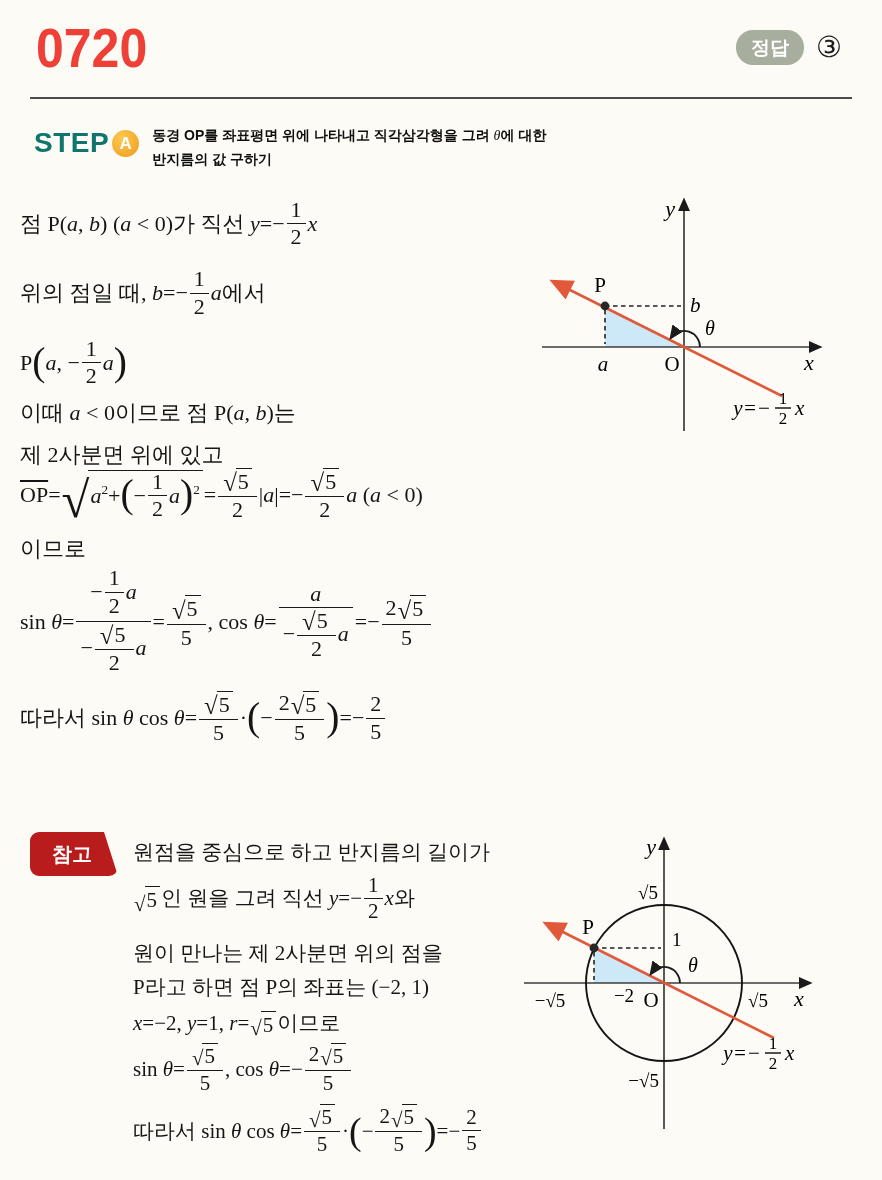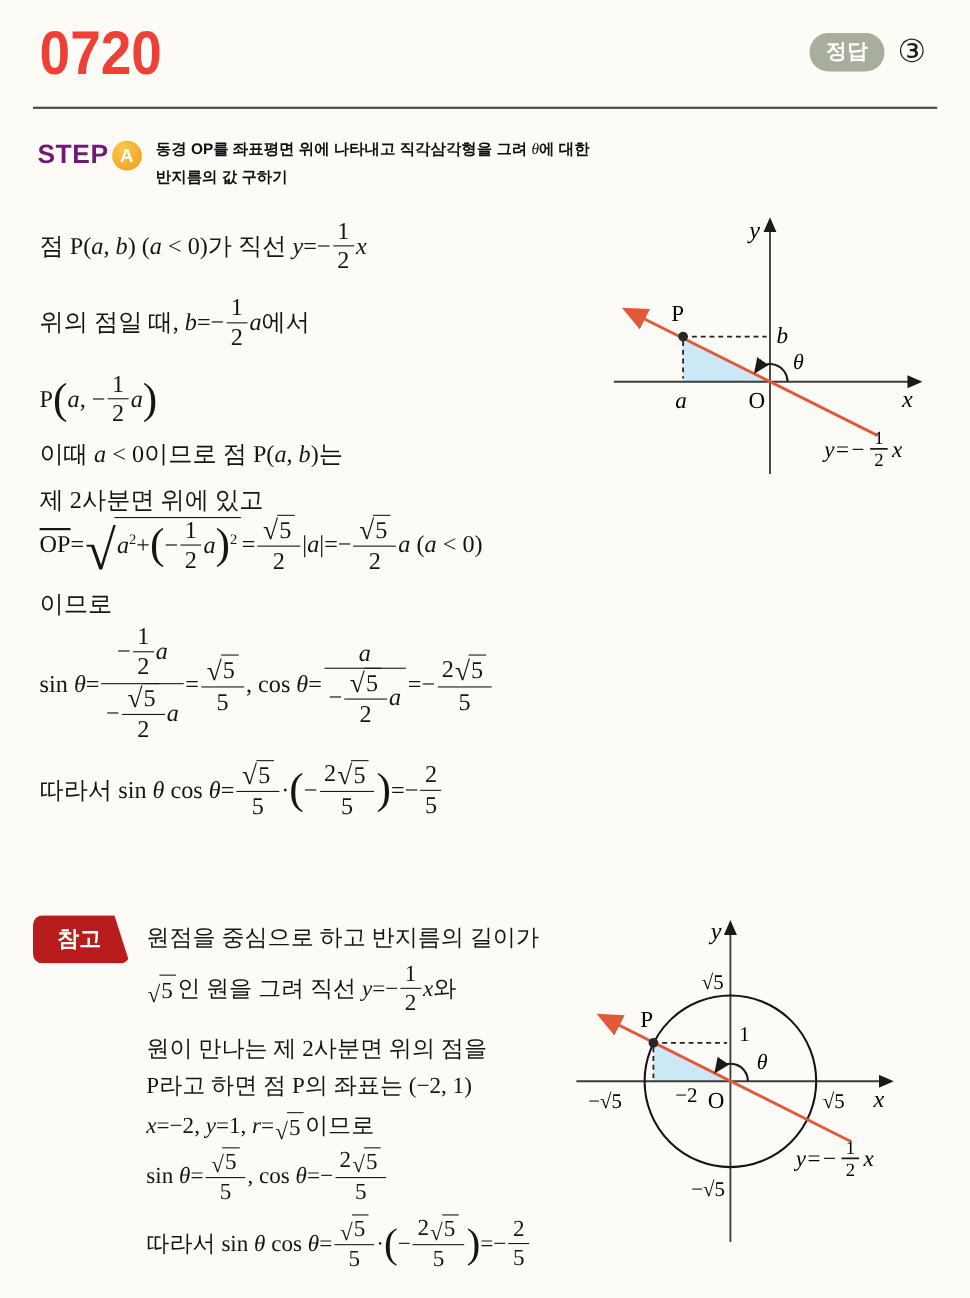--- a/index.html
+++ b/index.html
@@ -10,28 +10,28 @@
   .probnum{font-family:"Liberation Sans",sans-serif;font-weight:800;font-size:50px;line-height:1;
            color:#ee4036;transform:scaleY(1.12);transform-origin:top left;letter-spacing:0;}
   .answer{display:flex;align-items:center;gap:12px;margin-top:10px;}
   .badge{background:#a7ae9d;color:#fff;font-weight:700;font-size:19px;line-height:1;
          padding:8px 15px;border-radius:17px;}
   .circnum{font-size:29px;color:#1c1c1c;line-height:1;}
   .rule{position:absolute;top:97px;left:30px;right:30px;height:2px;background:#4b4b4b;}
   
   .step{position:absolute;top:124px;left:34px;right:16px;display:flex;gap:13px;align-items:flex-start;}
   .steptag{display:flex;align-items:center;gap:3px;margin-top:3px;flex:0 0 auto;}
-  .stepword{font-weight:800;font-size:24px;color:#701a75;letter-spacing:.5px;}
+  .stepword{font-weight:800;font-size:28px;color:#0f766e;letter-spacing:.5px;}
   .stepcircle{width:27px;height:27px;border-radius:50%;display:inline-block;text-align:center;
               background:radial-gradient(circle at 35% 30%,#fbc94d,#f09a20);
               color:#fff;font-weight:800;font-size:17px;line-height:27px;}
   .steptitle{font-weight:700;font-size:14px;line-height:1.62;color:#0f0f0f;}
   
   .mline{font-family:"Liberation Serif",serif;font-size:22px;color:#151515;white-space:nowrap;}
-  .solution{position:absolute;top:196px;left:36px;right:0;}
+  .solution{position:absolute;top:196px;left:20px;right:0;}
   .s1{margin-top:4px}.s2{margin-top:18px}.s3{margin-top:18px}.s4{margin-top:8px}
   .s5{margin-top:12px}.s6{margin-top:0px}.s7{margin-top:10px}.s8{margin-top:6px}.s9{margin-top:14px}
   .fr{display:inline-flex;flex-direction:column;text-align:center;vertical-align:middle;
       margin:0 2px;position:relative;top:-2px;}
   .nu{display:block;padding:0 4px 1px;border-bottom:1.5px solid #1a1a1a;line-height:1.1;}
   .de{display:block;padding:1px 4px 0;line-height:1.1;}
   .sq{display:inline-flex;align-items:stretch;vertical-align:middle;margin:0 1px;position:relative;top:-1px;}
   .rd{display:flex;align-items:flex-end;line-height:.88;margin-right:-1px;}
   .ri{display:inline-block;border-top:1.6px solid #1a1a1a;padding:1px 3px 0 2px;}
   .bp{font-family:"Liberation Serif",serif;font-size:1.8em;font-weight:300;

